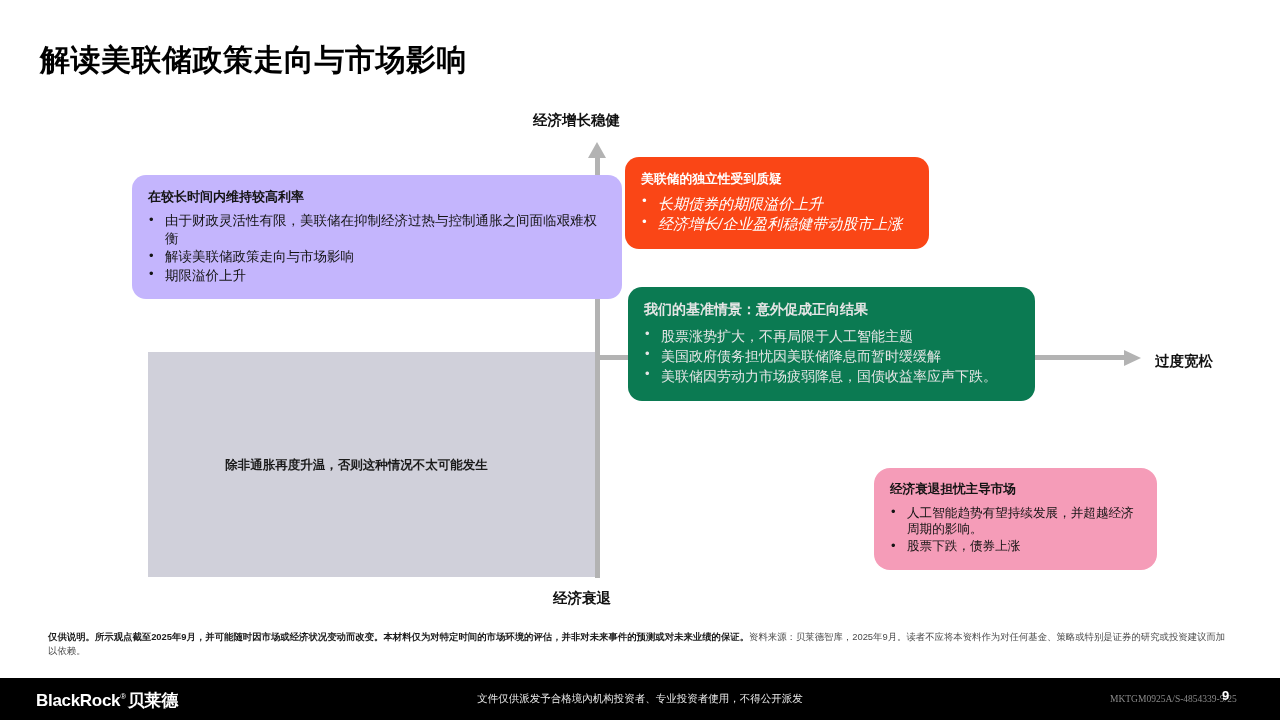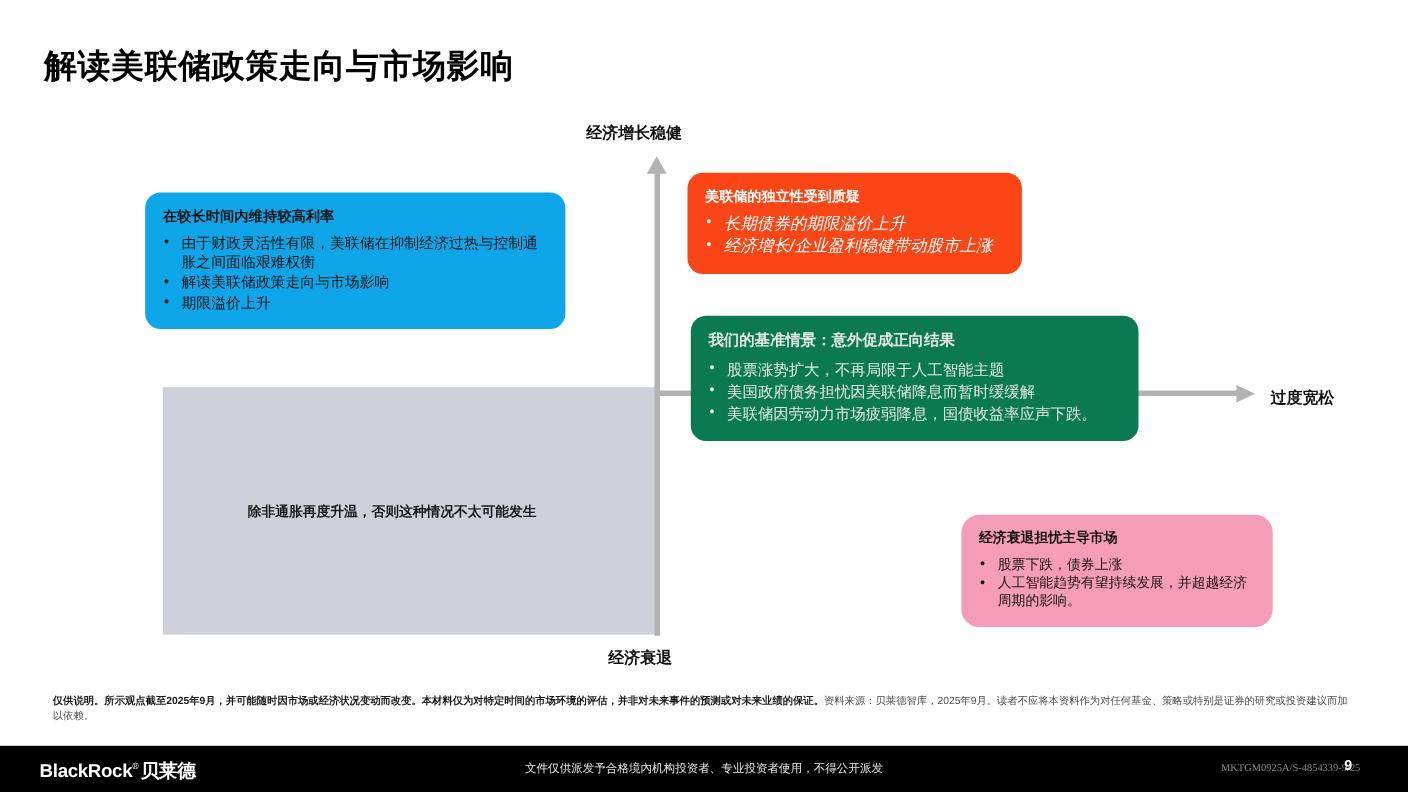--- a/index.html
+++ b/index.html
@@ -75,22 +75,22 @@
     position: relative; padding-left: 17px;
     line-height: 1.30; margin-bottom: 1px;
   }
   .box li::before {
     content: "•"; position: absolute; left: 1px; top: -0.5px;
     font-size: 13px;
   }
 
   
   .box-yellow {
-    left: 132px; top: 175px; width: 382px;
-    background: #0ea5e9; color: #141414;
+    left: 132px; top: 175px; width: 490px;
+    background: #c4b5fd; color: #141414;
   }
   .box-yellow li { font-size: 13.5px; }
 
   
   .box-orange {
     left: 625px; top: 157px; width: 304px;
     background: #fa4616; color: #ffffff;
   }
   .box-orange h4 { font-size: 12.8px; }
   .box-orange li { font-size: 15px; font-style: italic; }
@@ -188,22 +188,22 @@
     <ul>
       <li>股票涨势扩大，不再局限于人工智能主题</li>
       <li>美国政府债务担忧因美联储降息而暂时缓缓解</li>
       <li>美联储因劳动力市场疲弱降息，国债收益率应声下跌。</li>
     </ul>
   </div>
 
   <div class="box box-pink">
     <h4>经济衰退担忧主导市场</h4>
     <ul>
+      <li>人工智能趋势有望持续发展，并超越经济周期的影响。</li>
       <li>股票下跌，债券上涨</li>
-      <li>人工智能趋势有望持续发展，并超越经济周期的影响。</li>
     </ul>
   </div>
 
   <div class="footnote"><span class="strong">仅供说明。所示观点截至2025年9月，并可能随时因市场或经济状况变动而改变。本材料仅为对特定时间的市场环境的评估，并非对未来事件的预测或对未来业绩的保证。</span><span>资料来源：贝莱德智库，2025年9月。读者不应将本资料作为对任何基金、策略或特别是证券的研究或投资建议而加以依赖。</span></div>
 
   <div class="bottombar"></div>
   <div class="logo"><span>BlackRock</span><span class="reg">®</span><span class="cn">贝莱德</span></div>
   <div class="bottom-center">文件仅供派发予合格境內机构投资者、专业投资者使用，不得公开派发</div>
   <div class="bottom-code">MKTGM0925A/S-4854339-9/25</div>
   <div class="page-num">9</div>

